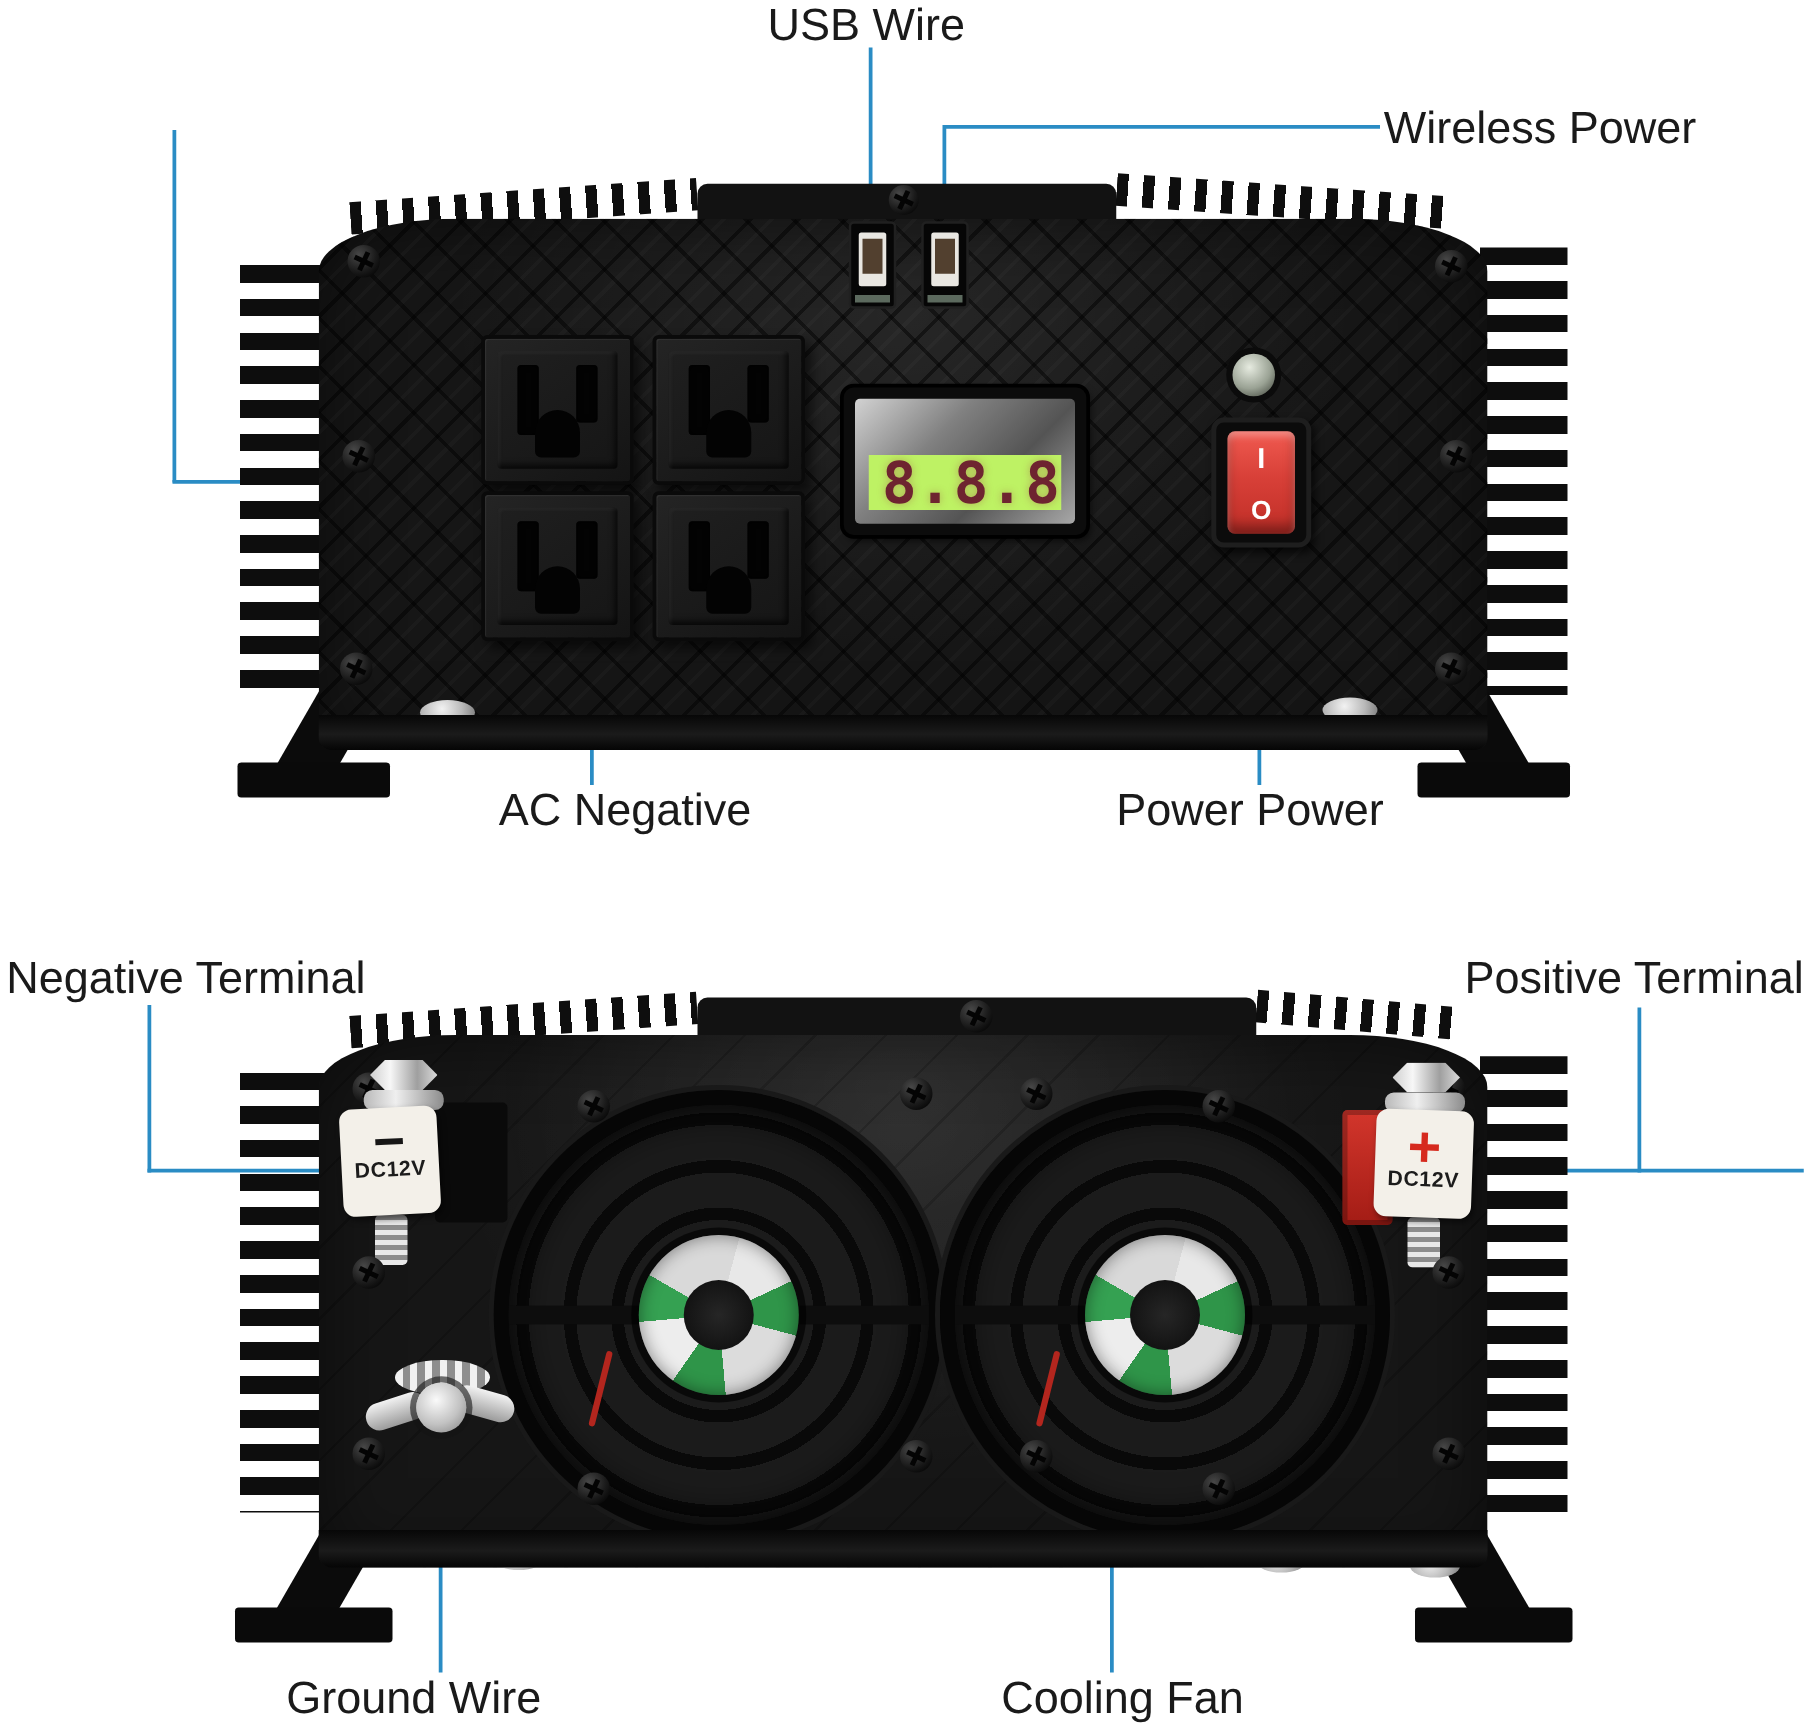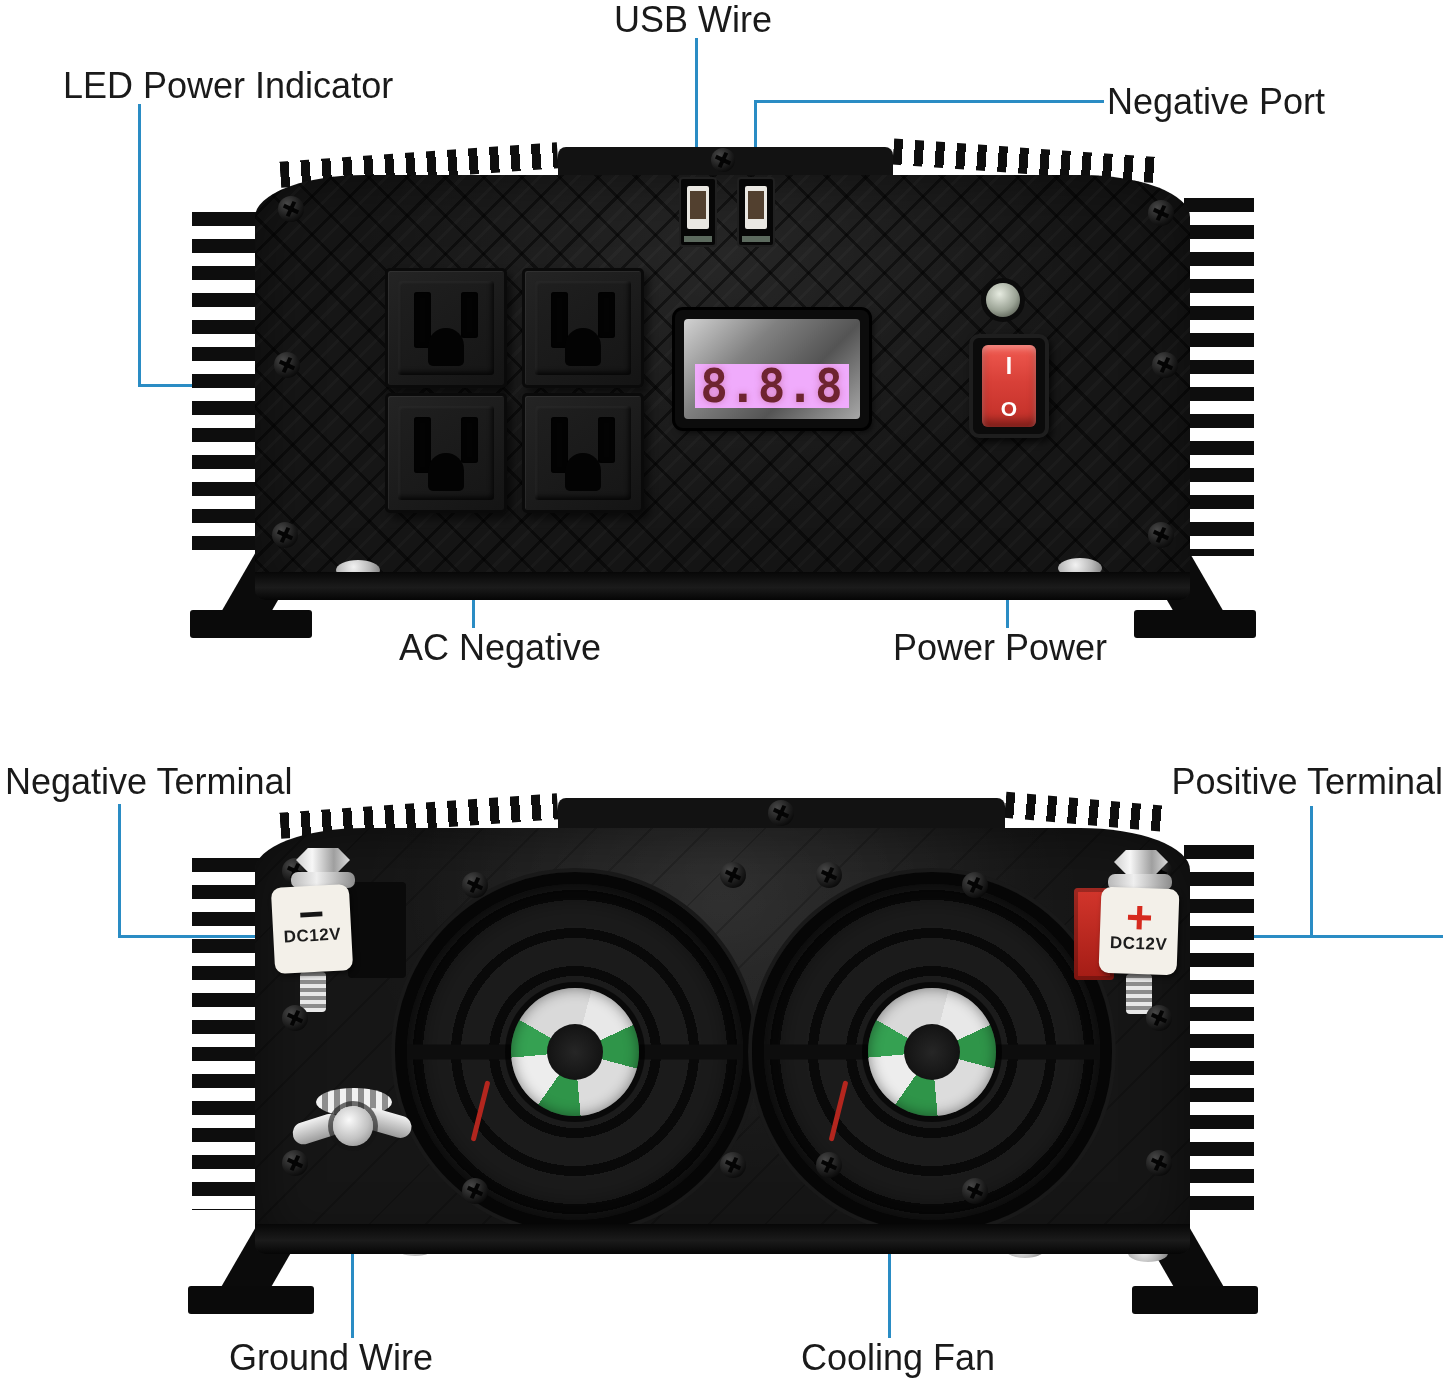--- a/index.html
+++ b/index.html
@@ -64,21 +64,21 @@
   .slot{position:absolute;width:17px;background:#030303;border-radius:3px;box-shadow:inset 0 0 5px #000;}
   .slot.l{left:16px;top:11px;height:56px;}
   .slot.r{right:16px;top:11px;height:46px;}
   .ground-hole{position:absolute;bottom:9px;left:50%;transform:translateX(-50%);
           width:36px;height:38px;background:#030303;border-radius:18px 18px 5px 5px;}
 
   .display-outer{position:absolute;left:675px;top:310px;width:194px;height:118px;z-index:4;
           background:#0c0c0c;border-radius:8px;box-shadow:0 0 0 3px #000, 3px 4px 7px rgba(0,0,0,0.7);}
   .display-bezel{position:absolute;inset:9px;border-radius:4px;
           background:linear-gradient(135deg,#d2d2d2,#808080 35%,#545454 65%,#a8a8a8);}
-  .display-screen{position:absolute;inset:20px;background:#f0abfc;display:flex;align-items:center;justify-content:center;margin-top:34px;}
+  .display-screen{position:absolute;inset:20px;background:#bef264;display:flex;align-items:center;justify-content:flex-end;margin-top:34px;}
   .digits{font-family:"DejaVu Sans Mono",monospace;font-weight:700;font-size:46px;color:var(--led-digit);
           text-shadow:0 0 7px rgba(150,40,60,0.35);letter-spacing:1px;}
 
   .led-ind{position:absolute;left:986px;top:283px;width:34px;height:34px;border-radius:50%;z-index:4;
           background:radial-gradient(circle at 40% 32%,#e6ebe0,#9aa294 55%,#575d52 85%,#31352e);
           box-shadow:0 0 0 5px #0b0b0b;}
 
   .sw-bezel{position:absolute;left:969px;top:334px;width:72px;height:96px;z-index:4;
           background:#0b0b0b;border:4px solid #1e1e1e;border-radius:10px;
           box-shadow:3px 4px 7px rgba(0,0,0,0.7);}
@@ -126,22 +126,21 @@
   .wing-hub{position:absolute;width:40px;height:40px;border-radius:50%;z-index:6;
        background:radial-gradient(circle at 40% 35%,#fafafa,#c2c2c2 55%,#7e7e7e);
        box-shadow:0 0 0 5px rgba(20,20,20,0.6);}
 </style>
 </head>
 <body>
 
 <div class="canvas">
 
   <div class="label" style="left:614px;top:0px;">USB Wire</div>
-  <div class="label" style="left:63px;top:66px;">LED Power Indicator</div>
-  <div class="label" style="left:1107px;top:82px;">Negative Port</div>
+  <div class="label" style="left:1107px;top:82px;">Wireless Power</div>
   <div class="label" style="left:500px;top:628px;transform:translateX(-50%);">AC Negative</div>
   <div class="label" style="left:1000px;top:628px;transform:translateX(-50%);">Power Power</div>
 
   <div class="line" style="left:695px;top:38px;width:3px;height:162px;"></div>
   <div class="line" style="left:756px;top:100px;width:348px;height:3px;"></div>
   <div class="line" style="left:754px;top:100px;width:3px;height:110px;"></div>
   <div class="line" style="left:138px;top:104px;width:3px;height:282px;"></div>
   <div class="line" style="left:138px;top:384px;width:587px;height:3px;"></div>
   <div class="line" style="left:472px;top:478px;width:3px;height:150px;"></div>
   <div class="line" style="left:1006px;top:400px;width:3px;height:228px;"></div>

